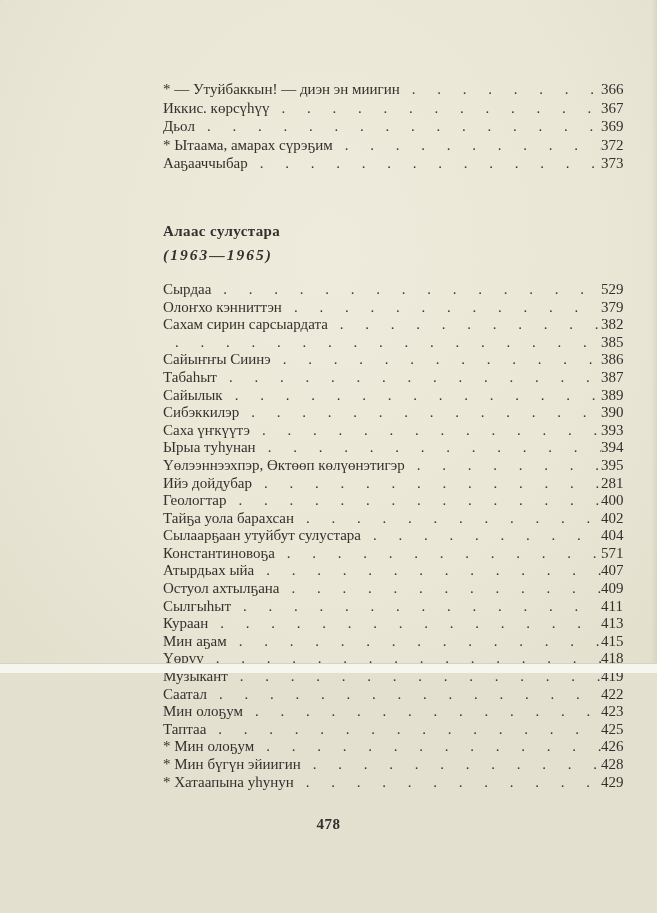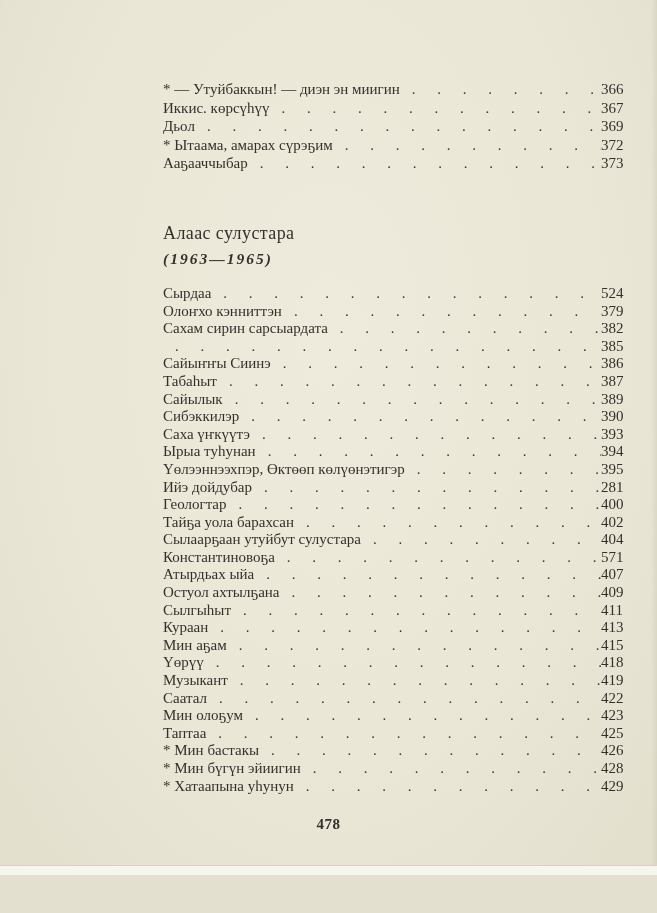--- a/index.html
+++ b/index.html
@@ -1,21 +1,21 @@
 <!DOCTYPE html>
 <html><head>
 <meta charset="utf-8">
 <style>
   html,body{margin:0;padding:0;}
   body{
     width:657px;height:913px;overflow:hidden;
     background:#e3e0d0;
   }
   .page{
-    position:relative;width:657px;height:875px;
+    position:relative;width:657px;height:673px;
     background:radial-gradient(ellipse at 50% 38%, #eeebdc 0%, #eae7d7 55%, #e2dfcd 100%);
     font-family:"Liberation Serif", serif;
     color:#33312c;
     border-radius:6px;
   }
   .page::after{
     content:"";position:absolute;left:0;right:0;bottom:0;height:9px;
     background:#f7f6ee;box-shadow:0 -1px 0 #d6d3c2;
   }
   .page::before{
@@ -32,21 +32,21 @@
   .toc-main .row{line-height:17.6px;}
   .t{white-space:nowrap;}
   .leader{
     flex:1;overflow:hidden;white-space:nowrap;
     letter-spacing:9px;padding:0 3px 0 12px;
     color:#3a3833;
   }
   .p{min-width:32px;text-align:left;white-space:nowrap;}
   .heading{
     margin:50px 0 0 0;
-    font-size:18px;font-weight:normal;letter-spacing:0.4px;
+    font-size:15px;font-weight:bold;letter-spacing:0.4px;
   }
   .years{
     margin-top:6px;
     font-size:15.5px;font-weight:bold;font-style:italic;
     letter-spacing:2px;
   }
   .toc-main{margin-top:17px;}
   .footer-num{
     position:absolute;top:816px;left:0;width:657px;
     text-align:center;font-size:15px;font-weight:bold;
@@ -84,21 +84,21 @@
           <span class="leader">. . . . . . . . . . . . . . . . . . . . . . . . . . . . . . </span>
           <span class="p">373</span>
         </div>
       </div>
     <div class="heading">Алаас сулустара</div>
     <div class="years">(1963—1965)</div>
     <div class="toc-main">
         <div class="row">
           <span class="t">Сырдаа</span>
           <span class="leader">. . . . . . . . . . . . . . . . . . . . . . . . . . . . . . </span>
-          <span class="p">524</span>
+          <span class="p">529</span>
         </div>
         <div class="row">
           <span class="t">Олоҥхо  кэнниттэн</span>
           <span class="leader">. . . . . . . . . . . . . . . . . . . . . . . . . . . . . . </span>
           <span class="p">379</span>
         </div>
         <div class="row">
           <span class="t">Сахам  сирин  сарсыардата</span>
           <span class="leader">. . . . . . . . . . . . . . . . . . . . . . . . . . . . . . </span>
           <span class="p">382</span>
@@ -211,21 +211,21 @@
           <span class="t">Мин  олоҕум</span>
           <span class="leader">. . . . . . . . . . . . . . . . . . . . . . . . . . . . . . </span>
           <span class="p">423</span>
         </div>
         <div class="row">
           <span class="t">Таптаа</span>
           <span class="leader">. . . . . . . . . . . . . . . . . . . . . . . . . . . . . . </span>
           <span class="p">425</span>
         </div>
         <div class="row">
-          <span class="t">* Мин  бастакы</span>
+          <span class="t">* Мин  олоҕум</span>
           <span class="leader">. . . . . . . . . . . . . . . . . . . . . . . . . . . . . . </span>
           <span class="p">426</span>
         </div>
         <div class="row">
           <span class="t">* Мин  бүгүн  эйиигин</span>
           <span class="leader">. . . . . . . . . . . . . . . . . . . . . . . . . . . . . . </span>
           <span class="p">428</span>
         </div>
         <div class="row">
           <span class="t">* Хатаапына  уһунун</span>

